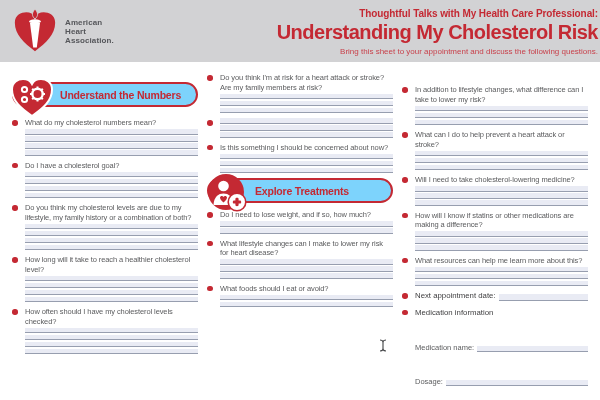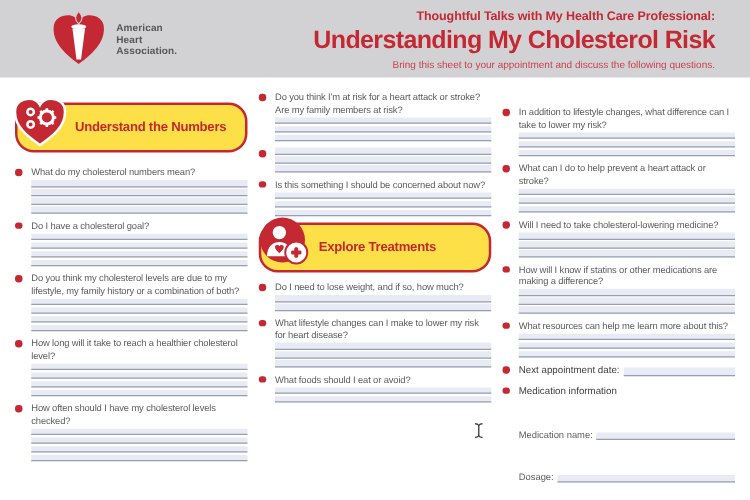--- a/index.html
+++ b/index.html
@@ -1,34 +1,34 @@
 <!DOCTYPE html>
 <html><head>
 <meta charset="utf-8">
 <style>
   html,body{margin:0;padding:0;}
   body{font-family:"Liberation Sans", sans-serif;}
   .page{position:relative;width:600px;height:400px;background:#ffffff;overflow:hidden;}
 
   
   .hdr{position:relative;width:600px;height:62px;background:#d2d2d4;}
-  .logo{position:absolute;left:40px;top:9px;display:flex;align-items:center;justify-content:flex-end;}
+  .logo{position:absolute;left:12px;top:9px;display:flex;align-items:center;justify-content:flex-end;}
   .logo svg{display:block;}
   .logo-text{margin-left:7px;font-size:8px;font-weight:bold;color:#55565a;line-height:9px;letter-spacing:0.1px;}
-  .hdr-text{position:absolute;right:28px;top:8px;text-align:right;}
+  .hdr-text{position:absolute;right:2px;top:8px;text-align:right;}
   .kicker{font-size:10px;font-weight:bold;color:#c42933;letter-spacing:-0.1px;}
   .title{font-size:20px;font-weight:bold;color:#c42933;letter-spacing:-0.5px;margin-top:2px;}
   .subtitle{font-size:8px;color:#c8424c;margin-top:3px;}
 
   
   .cols{display:flex;gap:9px;padding:0 12px;}
   .col{width:186px;}
 
   
-  .pill{position:relative;margin-top:20px;height:40px;border:2px solid #c42933;border-radius:15px;background:#fde047;display:flex;align-items:center;padding-left:46px;box-sizing:border-box;}
+  .pill{position:relative;margin-top:20px;height:25px;border:2px solid #c42933;border-radius:15px;background:#7dd3fc;display:flex;align-items:center;padding-left:46px;box-sizing:border-box;}
   .pill.tight{margin-top:3px;}
   .pill .icon{position:absolute;left:-4px;top:-8px;}
   .pill-title{font-size:10.5px;font-weight:bold;color:#c42933;letter-spacing:-0.2px;white-space:nowrap;}
 
   
   .qlist{margin-top:11px;}
   .qlist.noheader{margin-top:23px;}
   .qlist.sub{margin-top:7px;}
   .q{position:relative;padding-left:13px;margin-bottom:5px;}
   .q .bullet{position:absolute;left:0;top:2px;width:5.5px;height:5.5px;border-radius:50%;background:#c42933;}

